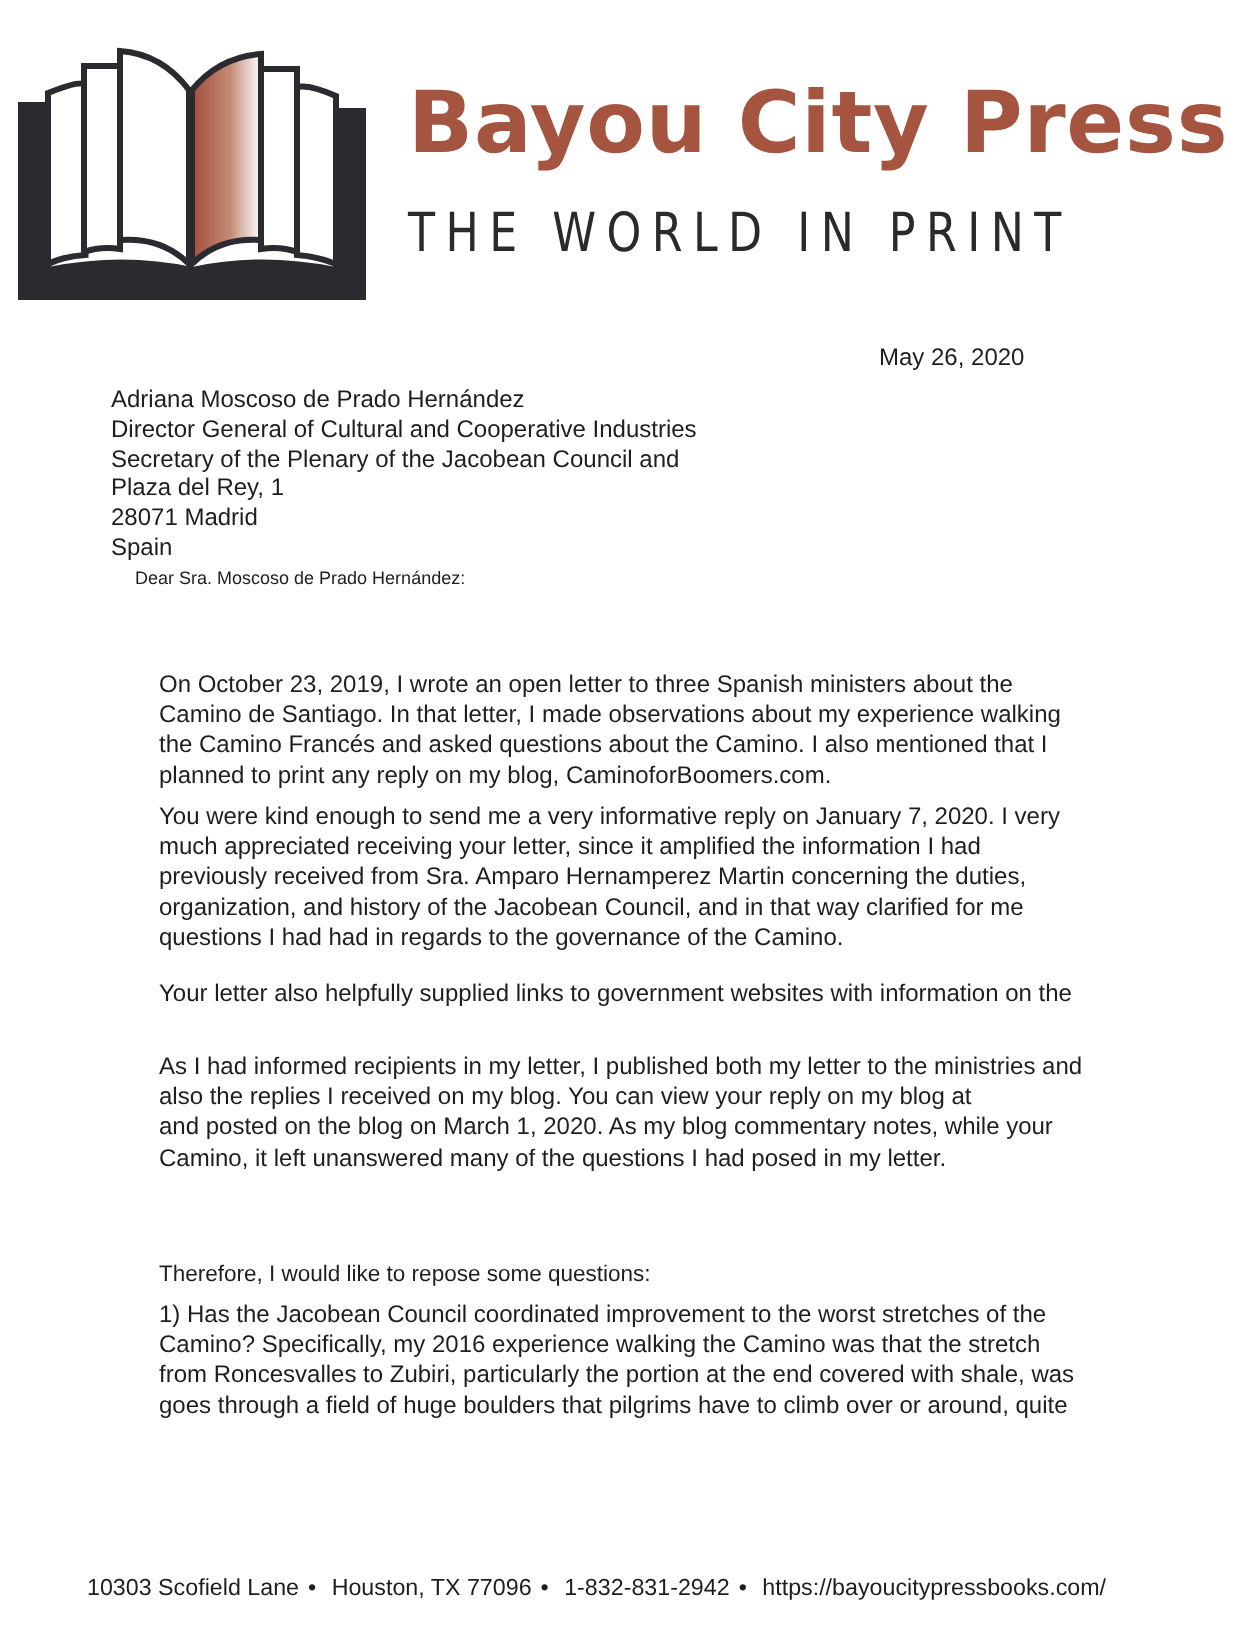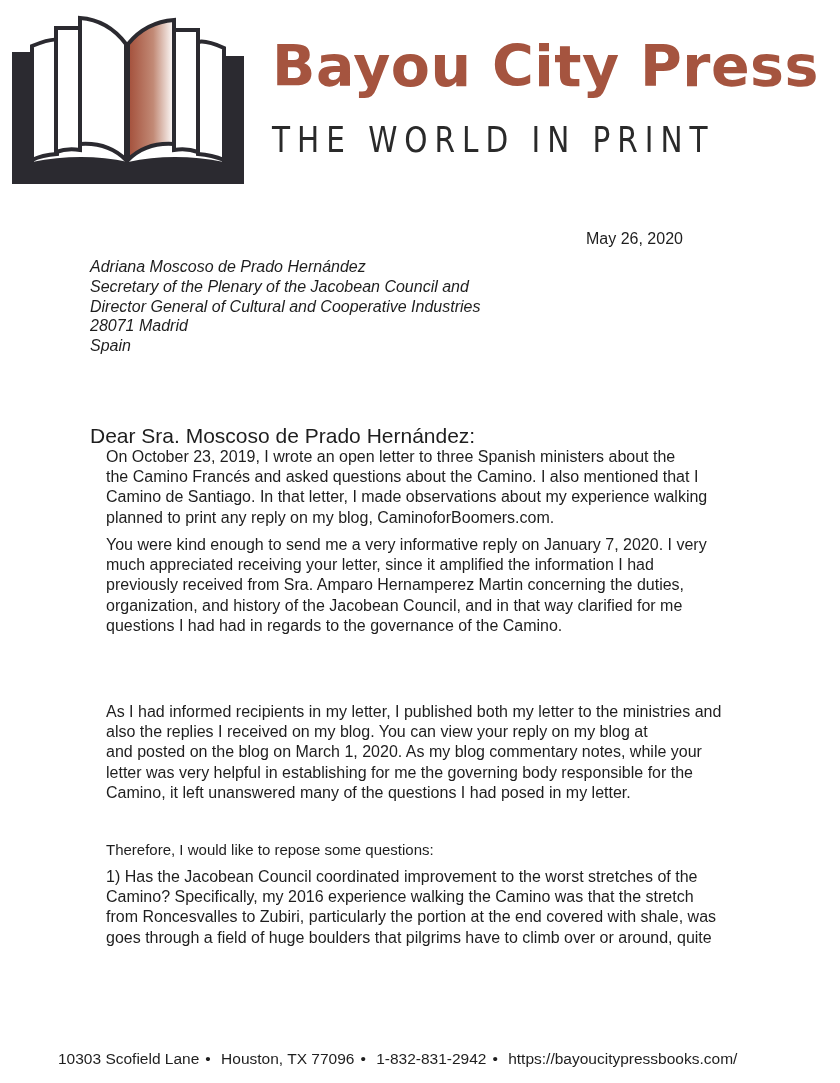--- a/index.html
+++ b/index.html
@@ -1,35 +1,35 @@
 <!DOCTYPE html>
 <html><head>
   <meta charset="utf-8">
   <style>
     html, body { margin: 0; padding: 0; }
     body {
       width: 840px; height: 1083px; background: #ffffff; position: relative; overflow: hidden;
       font-family: "Liberation Sans", sans-serif; color: #1e1e1e;
     }
-    .letterhead { position: absolute; left: 0; top: 0; width: 840px; height: 200px; }
+    .letterhead { position: absolute; left: 0; top: 16px; width: 840px; height: 200px; }
     .logo { position: absolute; left: 12px; top: 12px; width: 232px; height: 172px; }
     .brand-name {
       position: absolute; left: 272px; top: 38px; margin: 0;
       font-family: "DejaVu Sans", sans-serif; font-weight: bold; font-size: 57px; letter-spacing: 0.5px;
       line-height: 1; white-space: nowrap;
     }
     .tagline {
       position: absolute; left: 272px; top: 122px; margin: 0;
       font-family: "DejaVu Sans", sans-serif; font-weight: normal; font-size: 36px; letter-spacing: 8.5px;
       line-height: 1; color: #2a2a2a; white-space: nowrap; transform: scaleX(0.82); transform-origin: left top;
     }
     .date { position: absolute; left: 586px; top: 230px; font-size: 16px; white-space: nowrap; }
-    .address { position: absolute; left: 90px; top: 257px; font-size: 16px; line-height: 19.8px; font-style: italic; }
+    .address { position: absolute; left: 74px; top: 257px; font-size: 16px; line-height: 19.8px; }
     .address div { white-space: nowrap; }
-    .salutation { position: absolute; left: 90px; top: 424px; font-size: 21px; white-space: nowrap; }
+    .salutation { position: absolute; left: 90px; top: 378px; font-size: 12px; white-space: nowrap; }
     .para { position: absolute; left: 90px; width: 660px; font-size: 16px; line-height: 20.2px; margin: 16px; }
     .para .ln { display: block; white-space: nowrap; }
     .footer {
       position: absolute; left: 58px; top: 1050px; font-size: 15.5px; white-space: nowrap; color: #1e1e1e;
     }
     .footer .sep { margin: 0 6px; }
   </style>
 </head>
 <body>
 
@@ -58,51 +58,52 @@
     <path d="M116 32 Q134 10 162 8 L162 132 Q134 130 116 148 Z" fill="url(#pageGrad)" stroke="#2b2a30" stroke-width="4"></path>
   </svg>
   <h1 class="brand-name" style="color:#a5543f;">Bayou City Press</h1>
   <div class="tagline">THE WORLD IN PRINT</div>
 </div>
 
 <div class="date">May 26, 2020</div>
 
 <div class="address">
   <div>Adriana Moscoso de Prado Hernández</div>
+  <div>Director General of Cultural and Cooperative Industries</div>
   <div>Secretary of the Plenary of the Jacobean Council and</div>
-  <div>Director General of Cultural and Cooperative Industries</div>
+  <div>Plaza del Rey, 1</div>
   <div>28071 Madrid</div>
   <div>Spain</div>
 </div>
 
 <div class="salutation">Dear Sra. Moscoso de Prado Hernández:</div>
 
 <div class="para" style="top:431px;">
   <span class="ln">On October 23, 2019, I wrote an open letter to three Spanish ministers about the</span>
+  <span class="ln">Camino de Santiago. In that letter, I made observations about my experience walking</span>
   <span class="ln">the Camino Francés and asked questions about the Camino. I also mentioned that I</span>
-  <span class="ln">Camino de Santiago. In that letter, I made observations about my experience walking</span>
   <span class="ln">planned to print any reply on my blog, CaminoforBoomers.com.</span>
 </div>
 
 <div class="para" style="top:519px;">
   <span class="ln">You were kind enough to send me a very informative reply on January 7, 2020. I very</span>
   <span class="ln">much appreciated receiving your letter, since it amplified the information I had</span>
   <span class="ln">previously received from Sra. Amparo Hernamperez Martin concerning the duties,</span>
   <span class="ln">organization, and history of the Jacobean Council, and in that way clarified for me</span>
   <span class="ln">questions I had had in regards to the governance of the Camino.</span>
 </div>
 
 <div class="para" style="top:637px;">
+  <span class="ln">Your letter also helpfully supplied links to government websites with information on the</span>
 </div>
 
 <div class="para" style="top:686px;">
   <span class="ln">As I had informed recipients in my letter, I published both my letter to the ministries and</span>
   <span class="ln">also the replies I received on my blog. You can view your reply on my blog at</span>
   <span class="ln">and posted on the blog on March 1, 2020. As my blog commentary notes, while your</span>
-  <span class="ln">letter was very helpful in establishing for me the governing body responsible for the</span>
   <span class="ln">Camino, it left unanswered many of the questions I had posed in my letter.</span>
 </div>
 
 <div class="para" style="top:824px; font-size:15px;">
   <span class="ln">Therefore, I would like to repose some questions:</span>
 </div>
 
 <div class="para" style="top:851px;">
   <span class="ln">1) Has the Jacobean Council coordinated improvement to the worst stretches of the</span>
   <span class="ln">Camino? Specifically, my 2016 experience walking the Camino was that the stretch</span>

